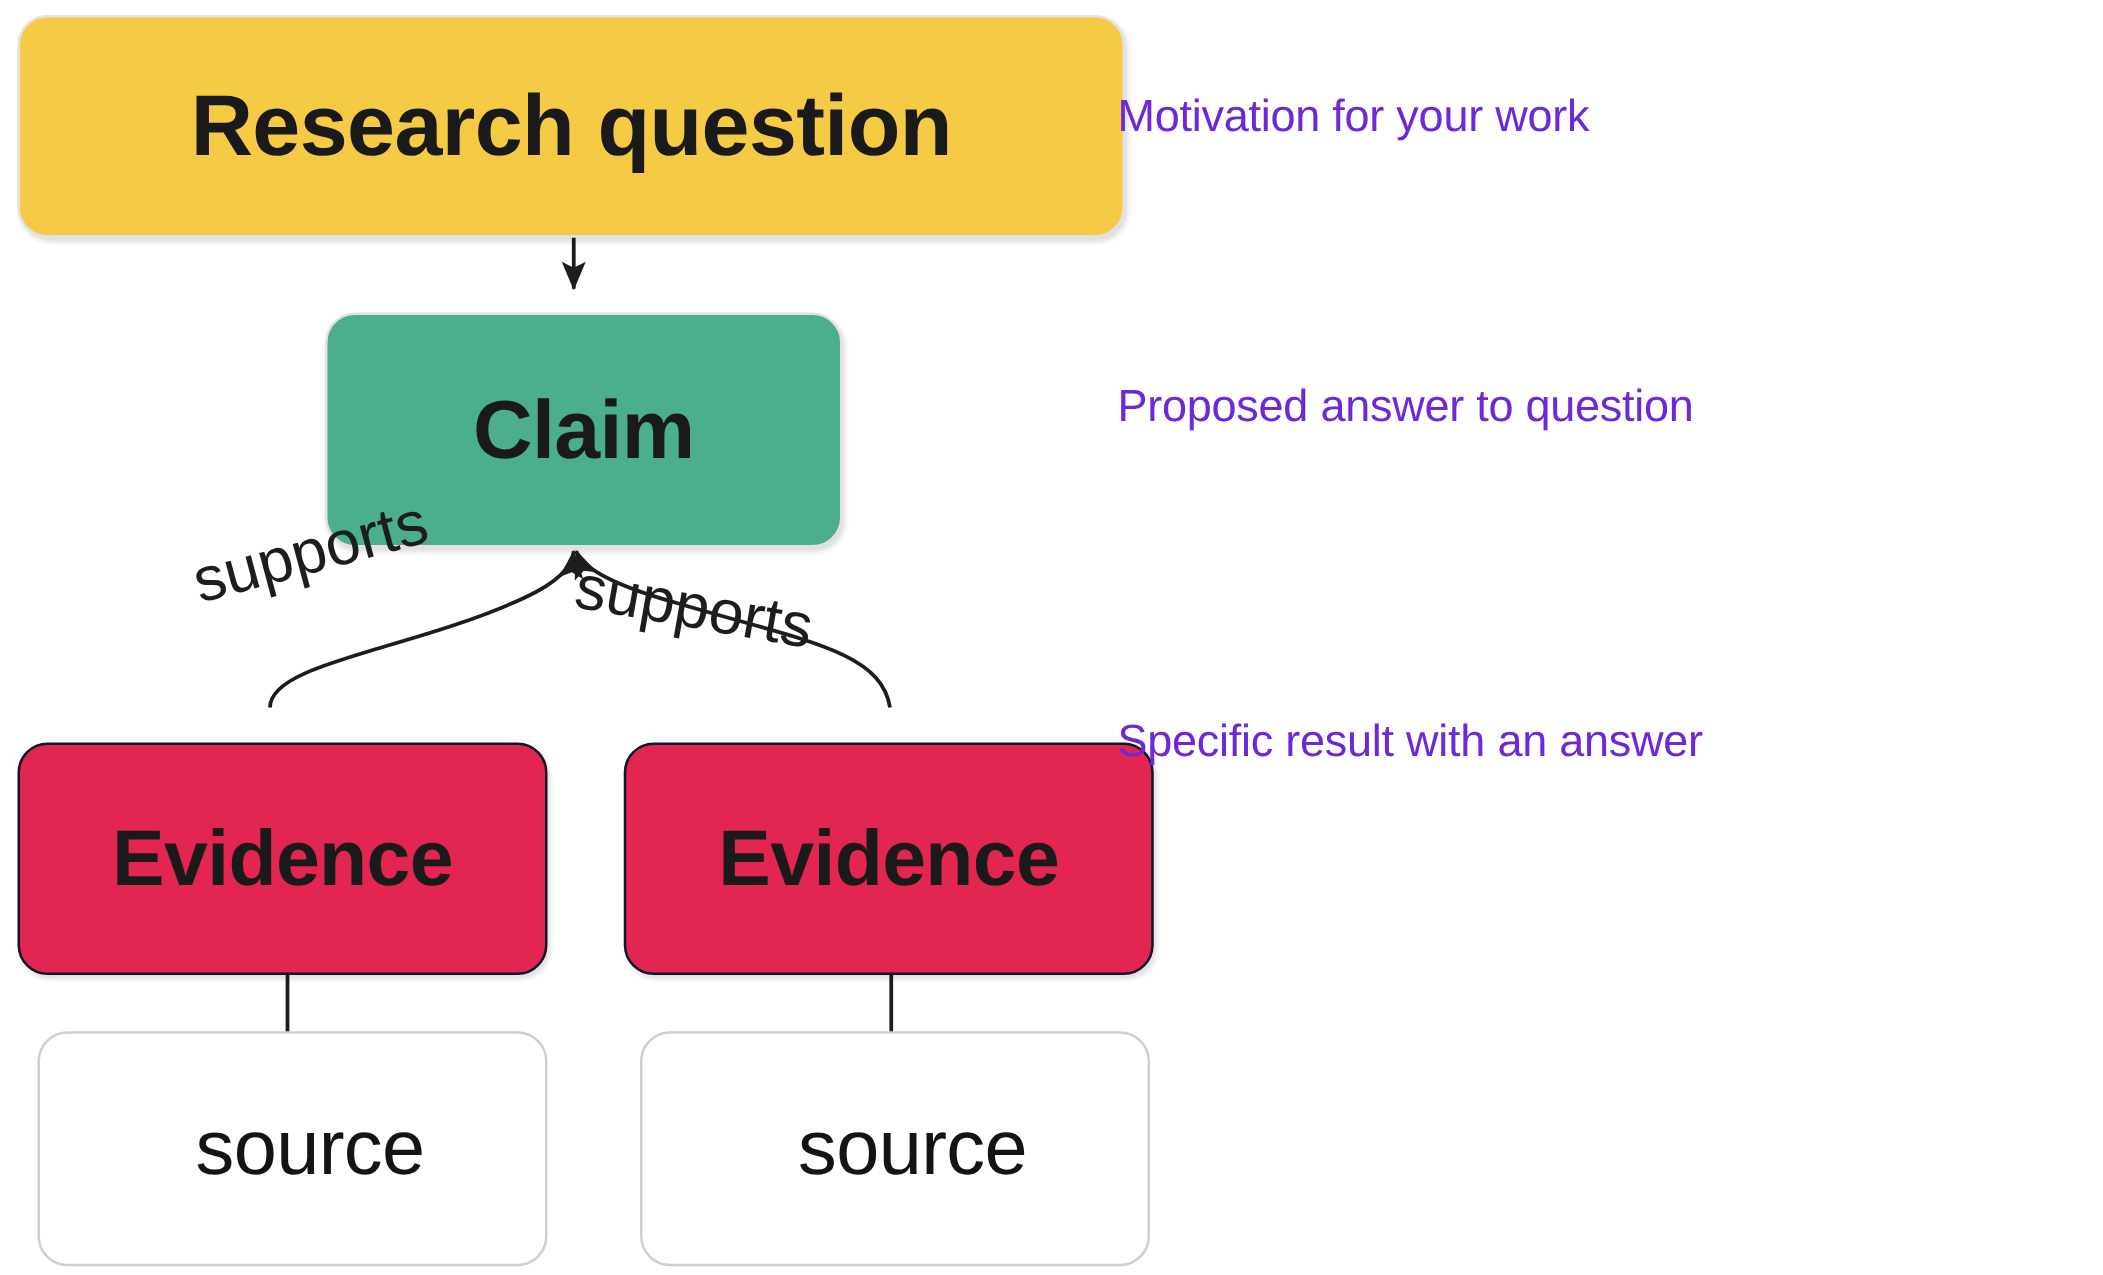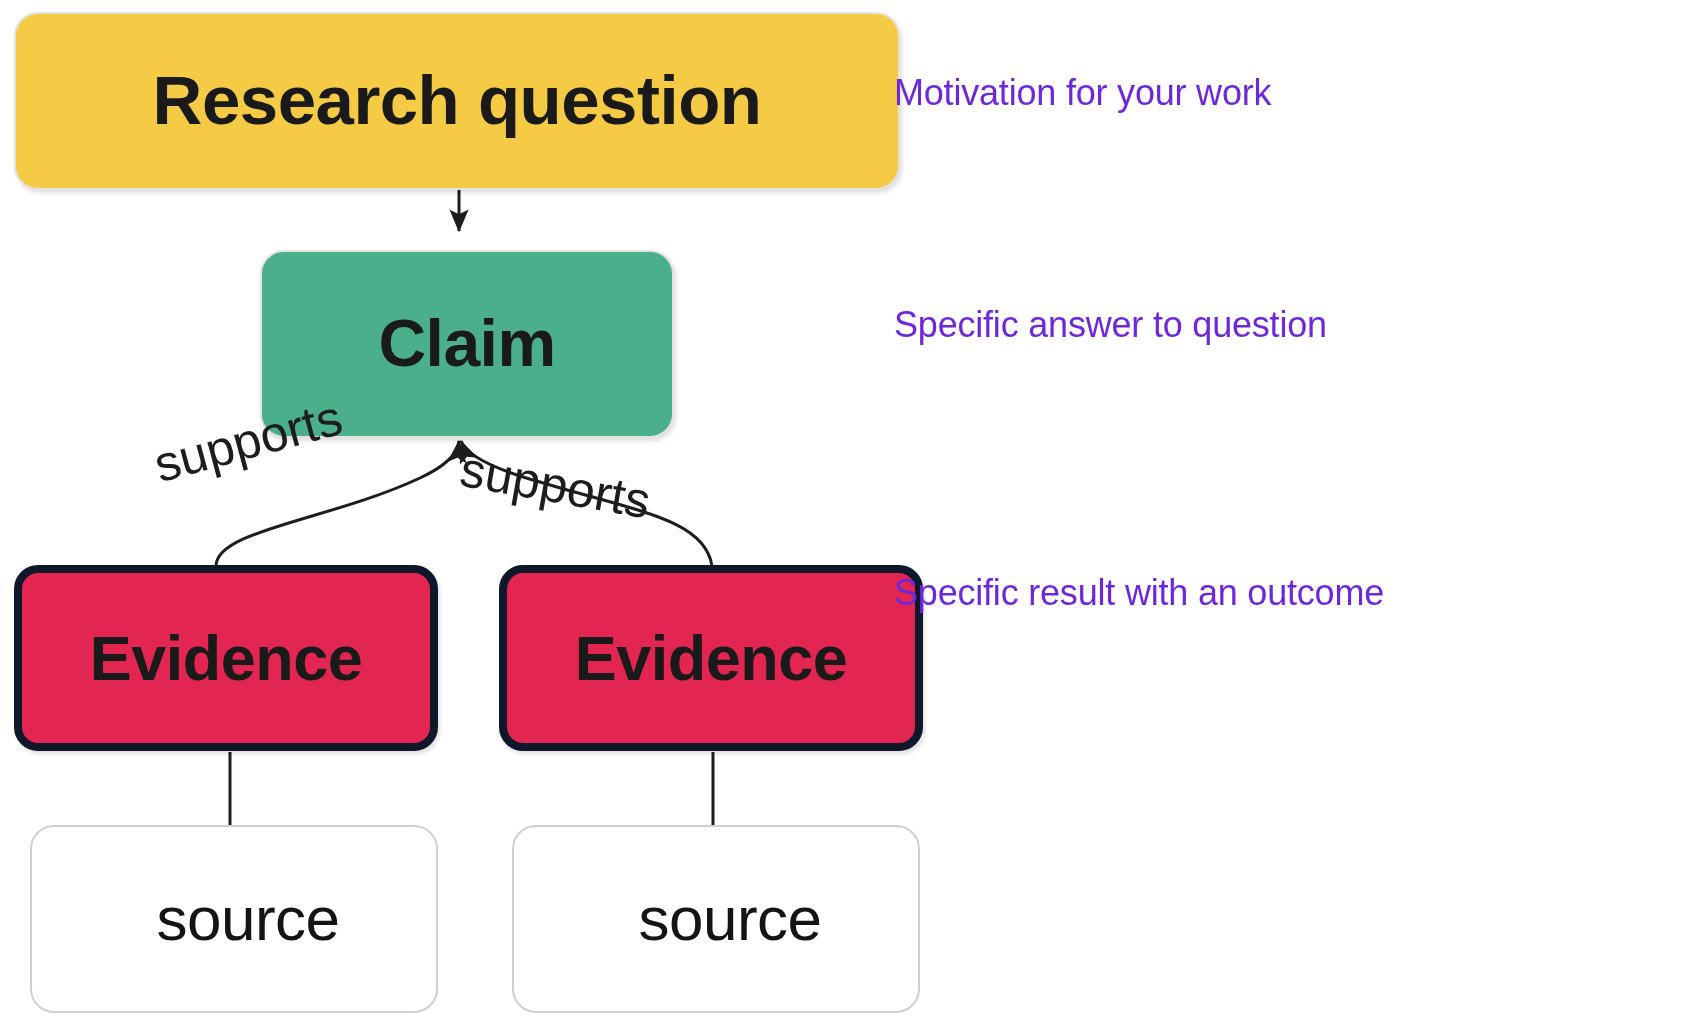--- a/index.html
+++ b/index.html
@@ -75,25 +75,25 @@
     box-shadow: 2px 3px 4px rgba(0,0,0,0.13);
   }
   #node-claim .node-label {
     font-size: 66px;
     font-weight: bold;
     letter-spacing: -0.5px;
   }
 
   
   .node-evidence {
-    top: 565px;
+    top: 594px;
     width: 424px;
     height: 186px;
     background: #E32552;
-    border: 8px solid #0f172a;
+    border: 2px solid #0f172a;
     box-shadow: 2px 3px 4px rgba(0,0,0,0.13);
   }
   #node-evidence-1 { left: 14px; }
   #node-evidence-2 { left: 499px; }
   .node-evidence .node-label {
     font-size: 63px;
     font-weight: bold;
     letter-spacing: -0.5px;
   }
 
@@ -207,18 +207,18 @@
   <div class="node node-source" id="node-source-2">
     <span class="node-label">source</span>
   </div>
 
   <span class="edge-label" id="edge-label-supports-left">supports</span>
 
   <span class="edge-label" id="edge-label-supports-right">supports</span>
 
   <span class="annotation" id="annotation-0">Motivation for your work</span>
 
-  <span class="annotation" id="annotation-1">Specific answer to question</span>
-
-  <span class="annotation" id="annotation-2">Specific result with an outcome</span>
+  <span class="annotation" id="annotation-1">Proposed answer to question</span>
+
+  <span class="annotation" id="annotation-2">Specific result with an answer</span>
 
 
 </div>
 
 </body></html>

